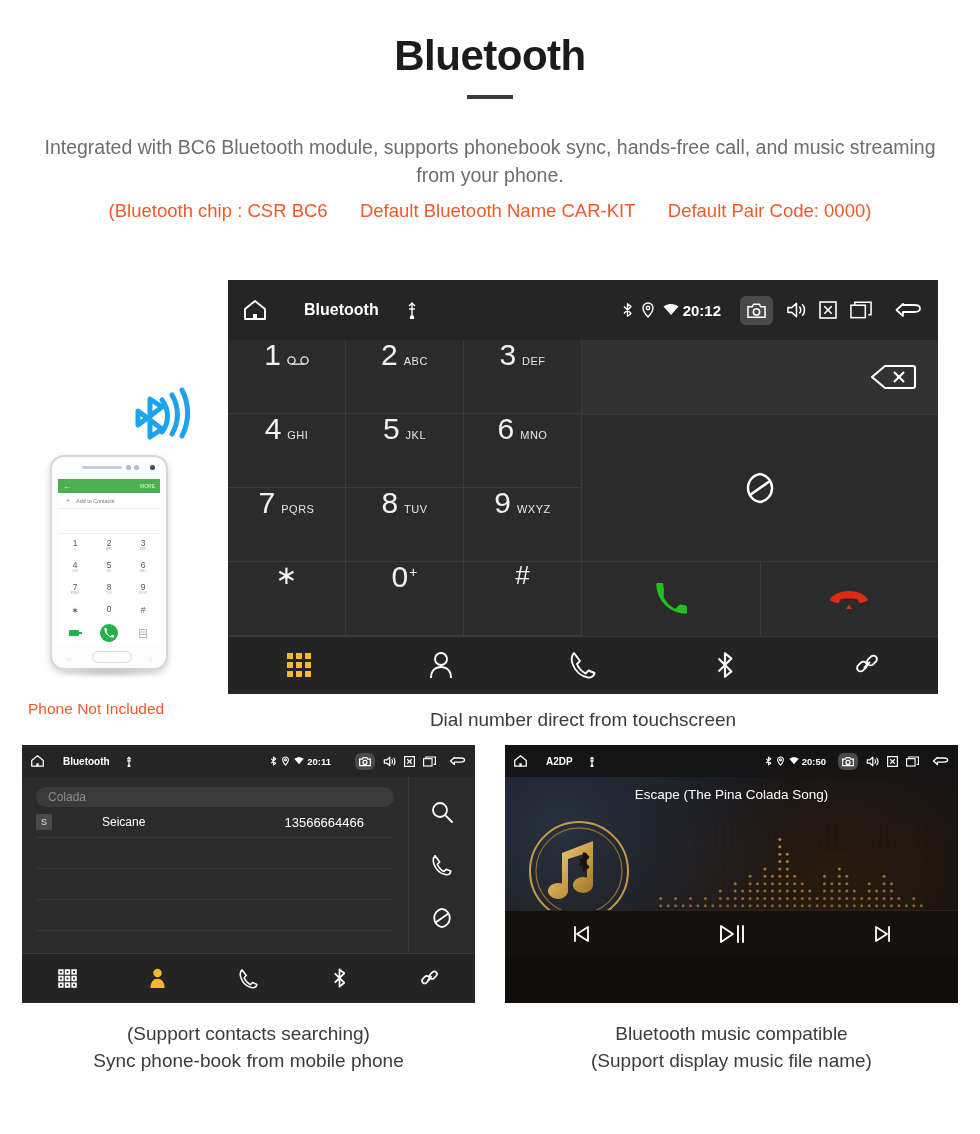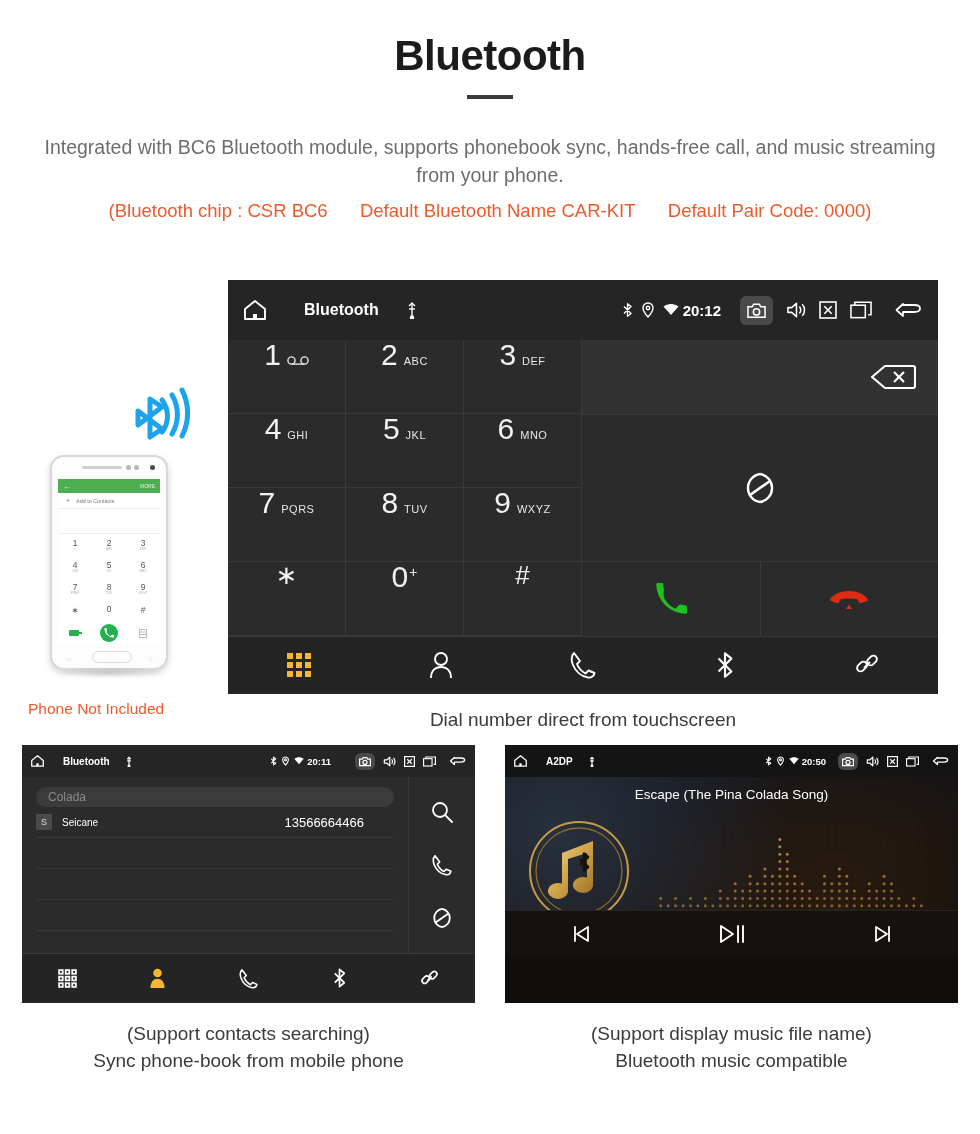--- a/index.html
+++ b/index.html
@@ -88,21 +88,21 @@
   .pb-search{
     height:20px;background:#3b3b3b;border-radius:10px;
     display:flex;align-items:center;padding:0 12px;
     color:#8b8b8b;font-size:12px;
   }
   .pb-row{display:flex;align-items:center;height:30px;border-bottom:1px solid #383838;}
   .pb-badge{
     width:16px;height:16px;background:#4a4a4a;color:#ddd;font-size:9px;
     display:flex;align-items:center;justify-content:center;margin-right:10px;flex:none;
   }
-  .pb-name{color:#fff;font-size:10px;flex:1;}
+  .pb-name{color:#fff;font-size:12px;flex:1;margin-left:40px;}
   .pb-num{color:#fff;font-size:13px;margin-right:30px;}
   .pb-empty{height:30px;border-bottom:1px solid #383838;}
   .pb-side{width:66px;display:flex;flex-direction:column;align-items:center;justify-content:space-around;padding:8px 0;}
   #phonebook .tabbar{height:48px;}
 
   
   #music{left:505px;top:745px;width:453px;height:258px;background:#100d0b;}
   #music .hu-bar{height:32px;padding:0 8px;background:#141414;}
   #music .hu-title{font-size:10px;margin-left:18px;}
   #music .usb{margin-left:16px;}
@@ -1381,17 +1381,17 @@
             <svg width="18" height="18" viewBox="0 0 18 18" fill="none" stroke="#fff" stroke-width="1.8" stroke-linejoin="round">
                 <path d="M2 2 L13 9 L2 16 Z"></path>
                 <line x1="15" y1="2" x2="15" y2="16" stroke-linecap="round"></line>
               </svg>
           </span>
         </div>
       </div>
     </div>
   </div>
   <div class="cap" id="cap-music">
+    <div>Bluetooth music compatible</div>
     <div>(Support display music file name)</div>
-    <div>Bluetooth music compatible</div>
   </div>
 
 </div>
 
 </body></html>

